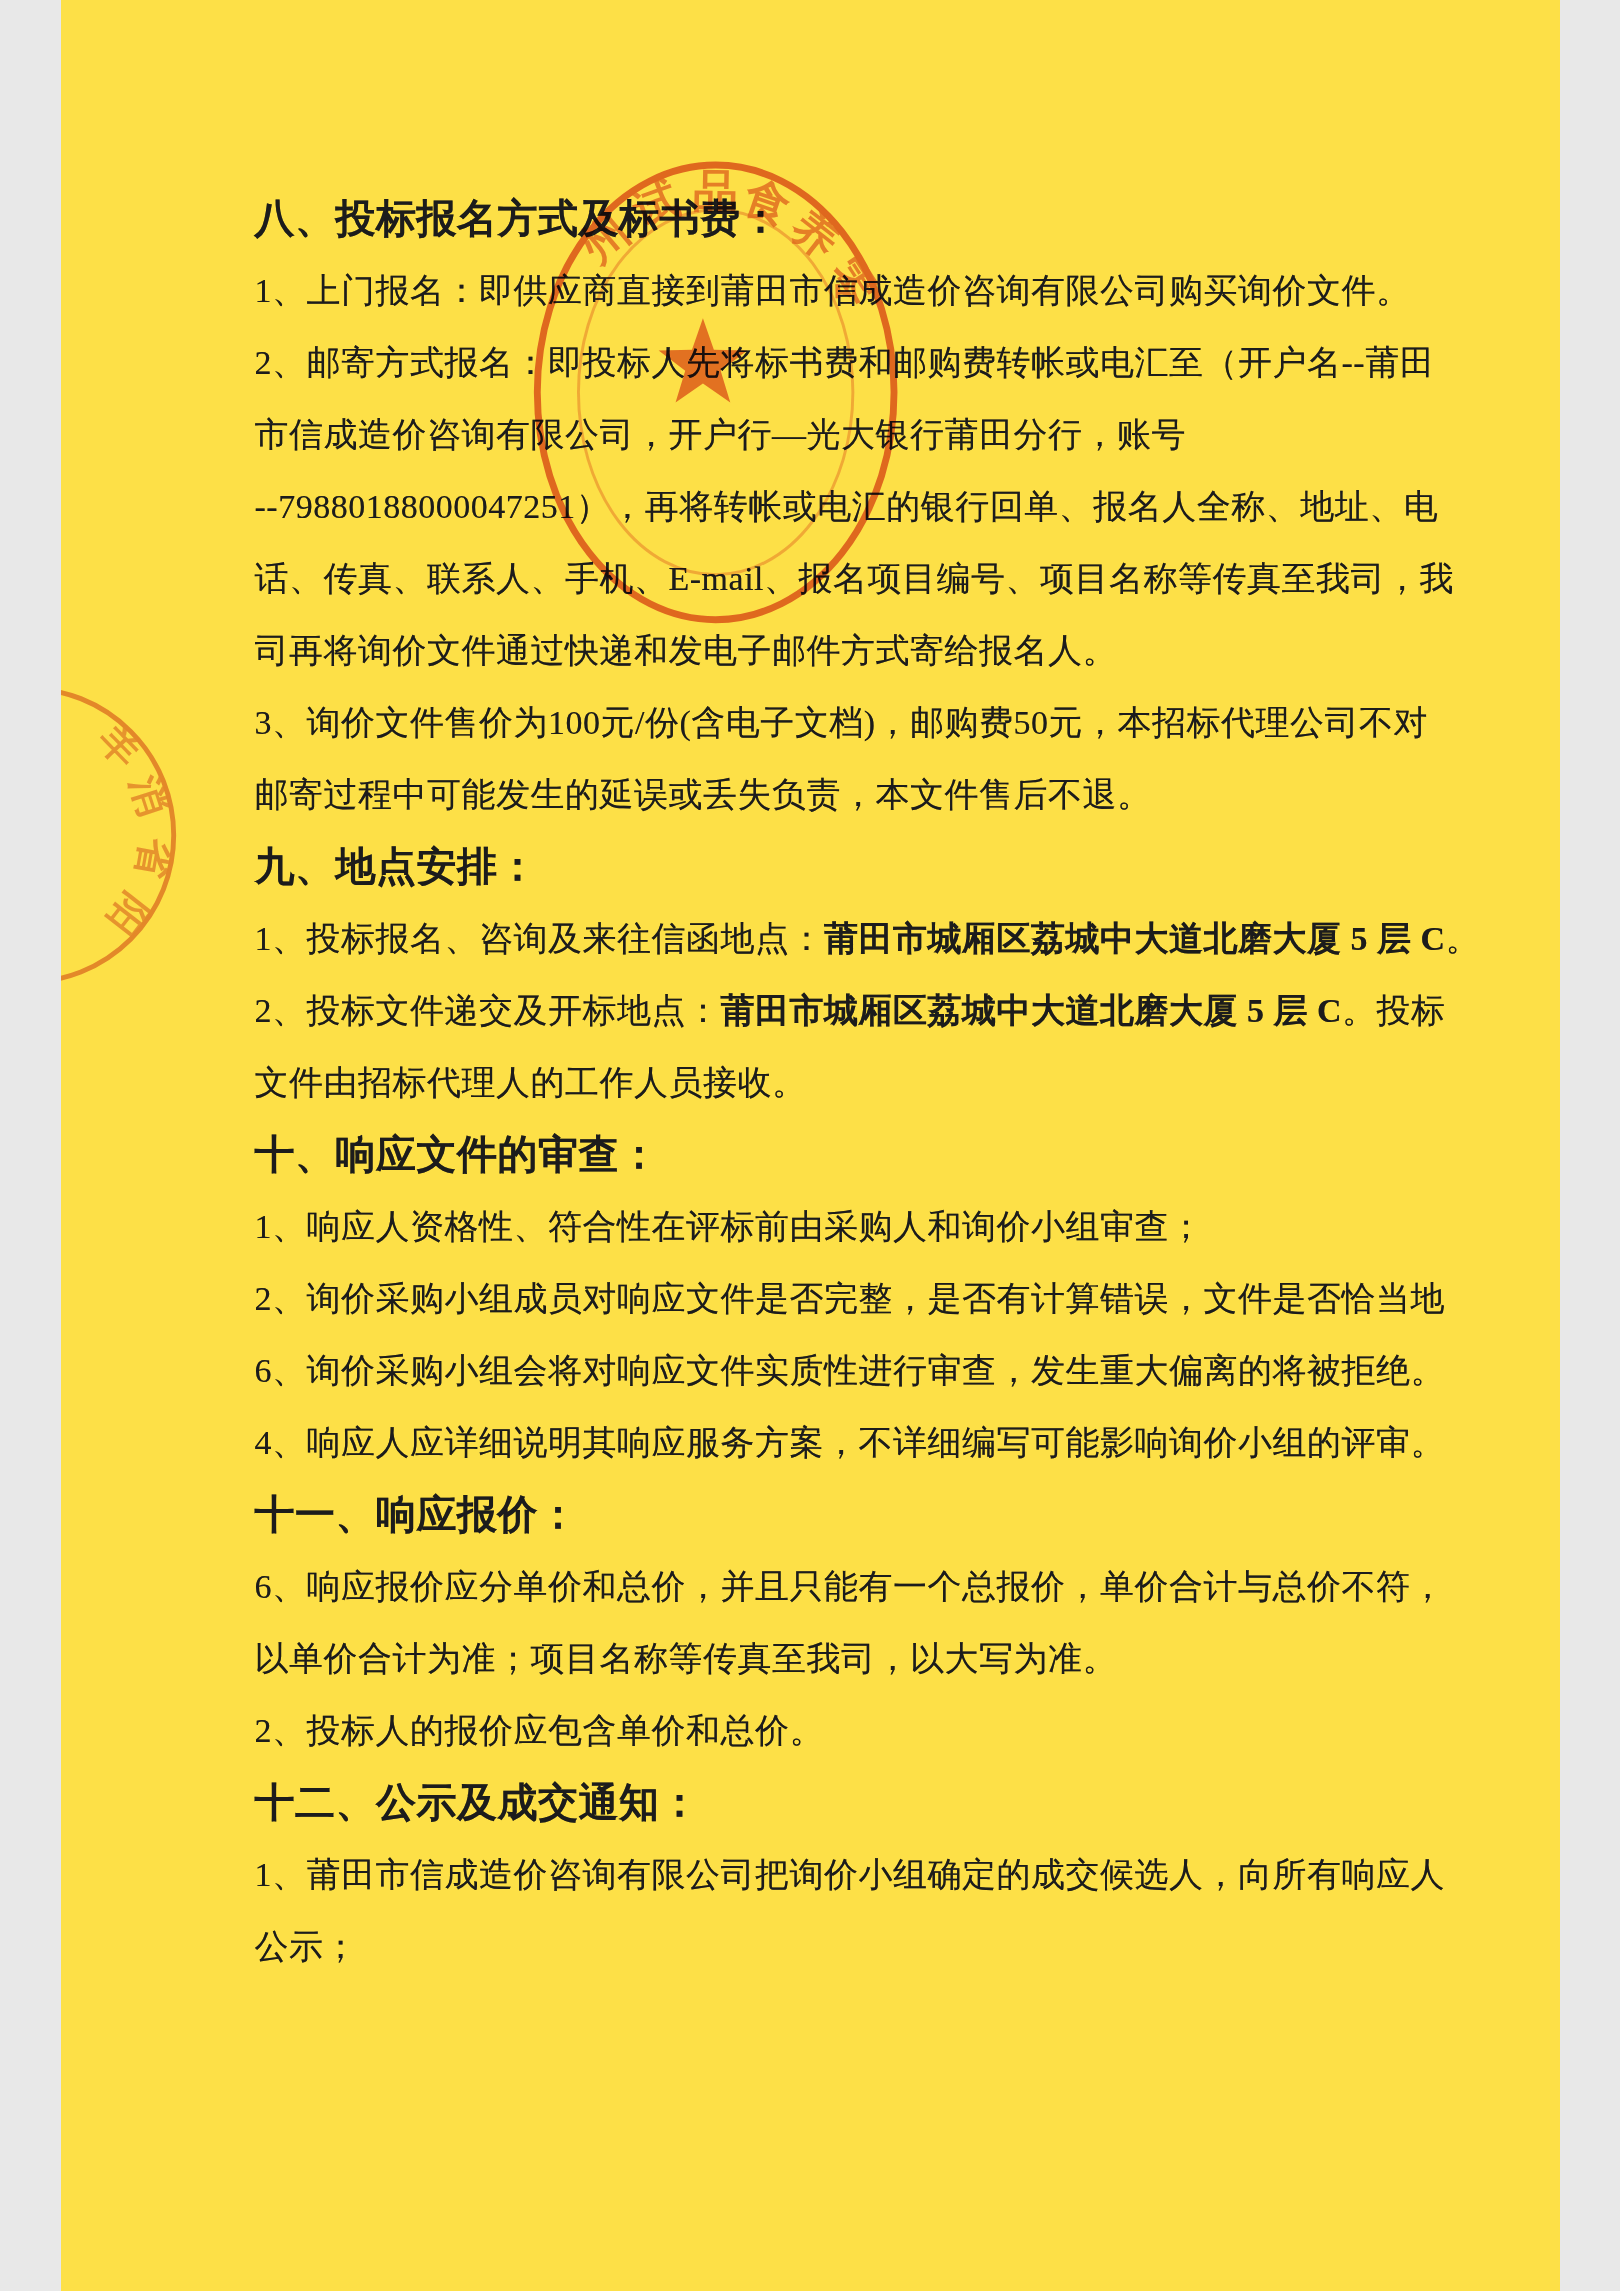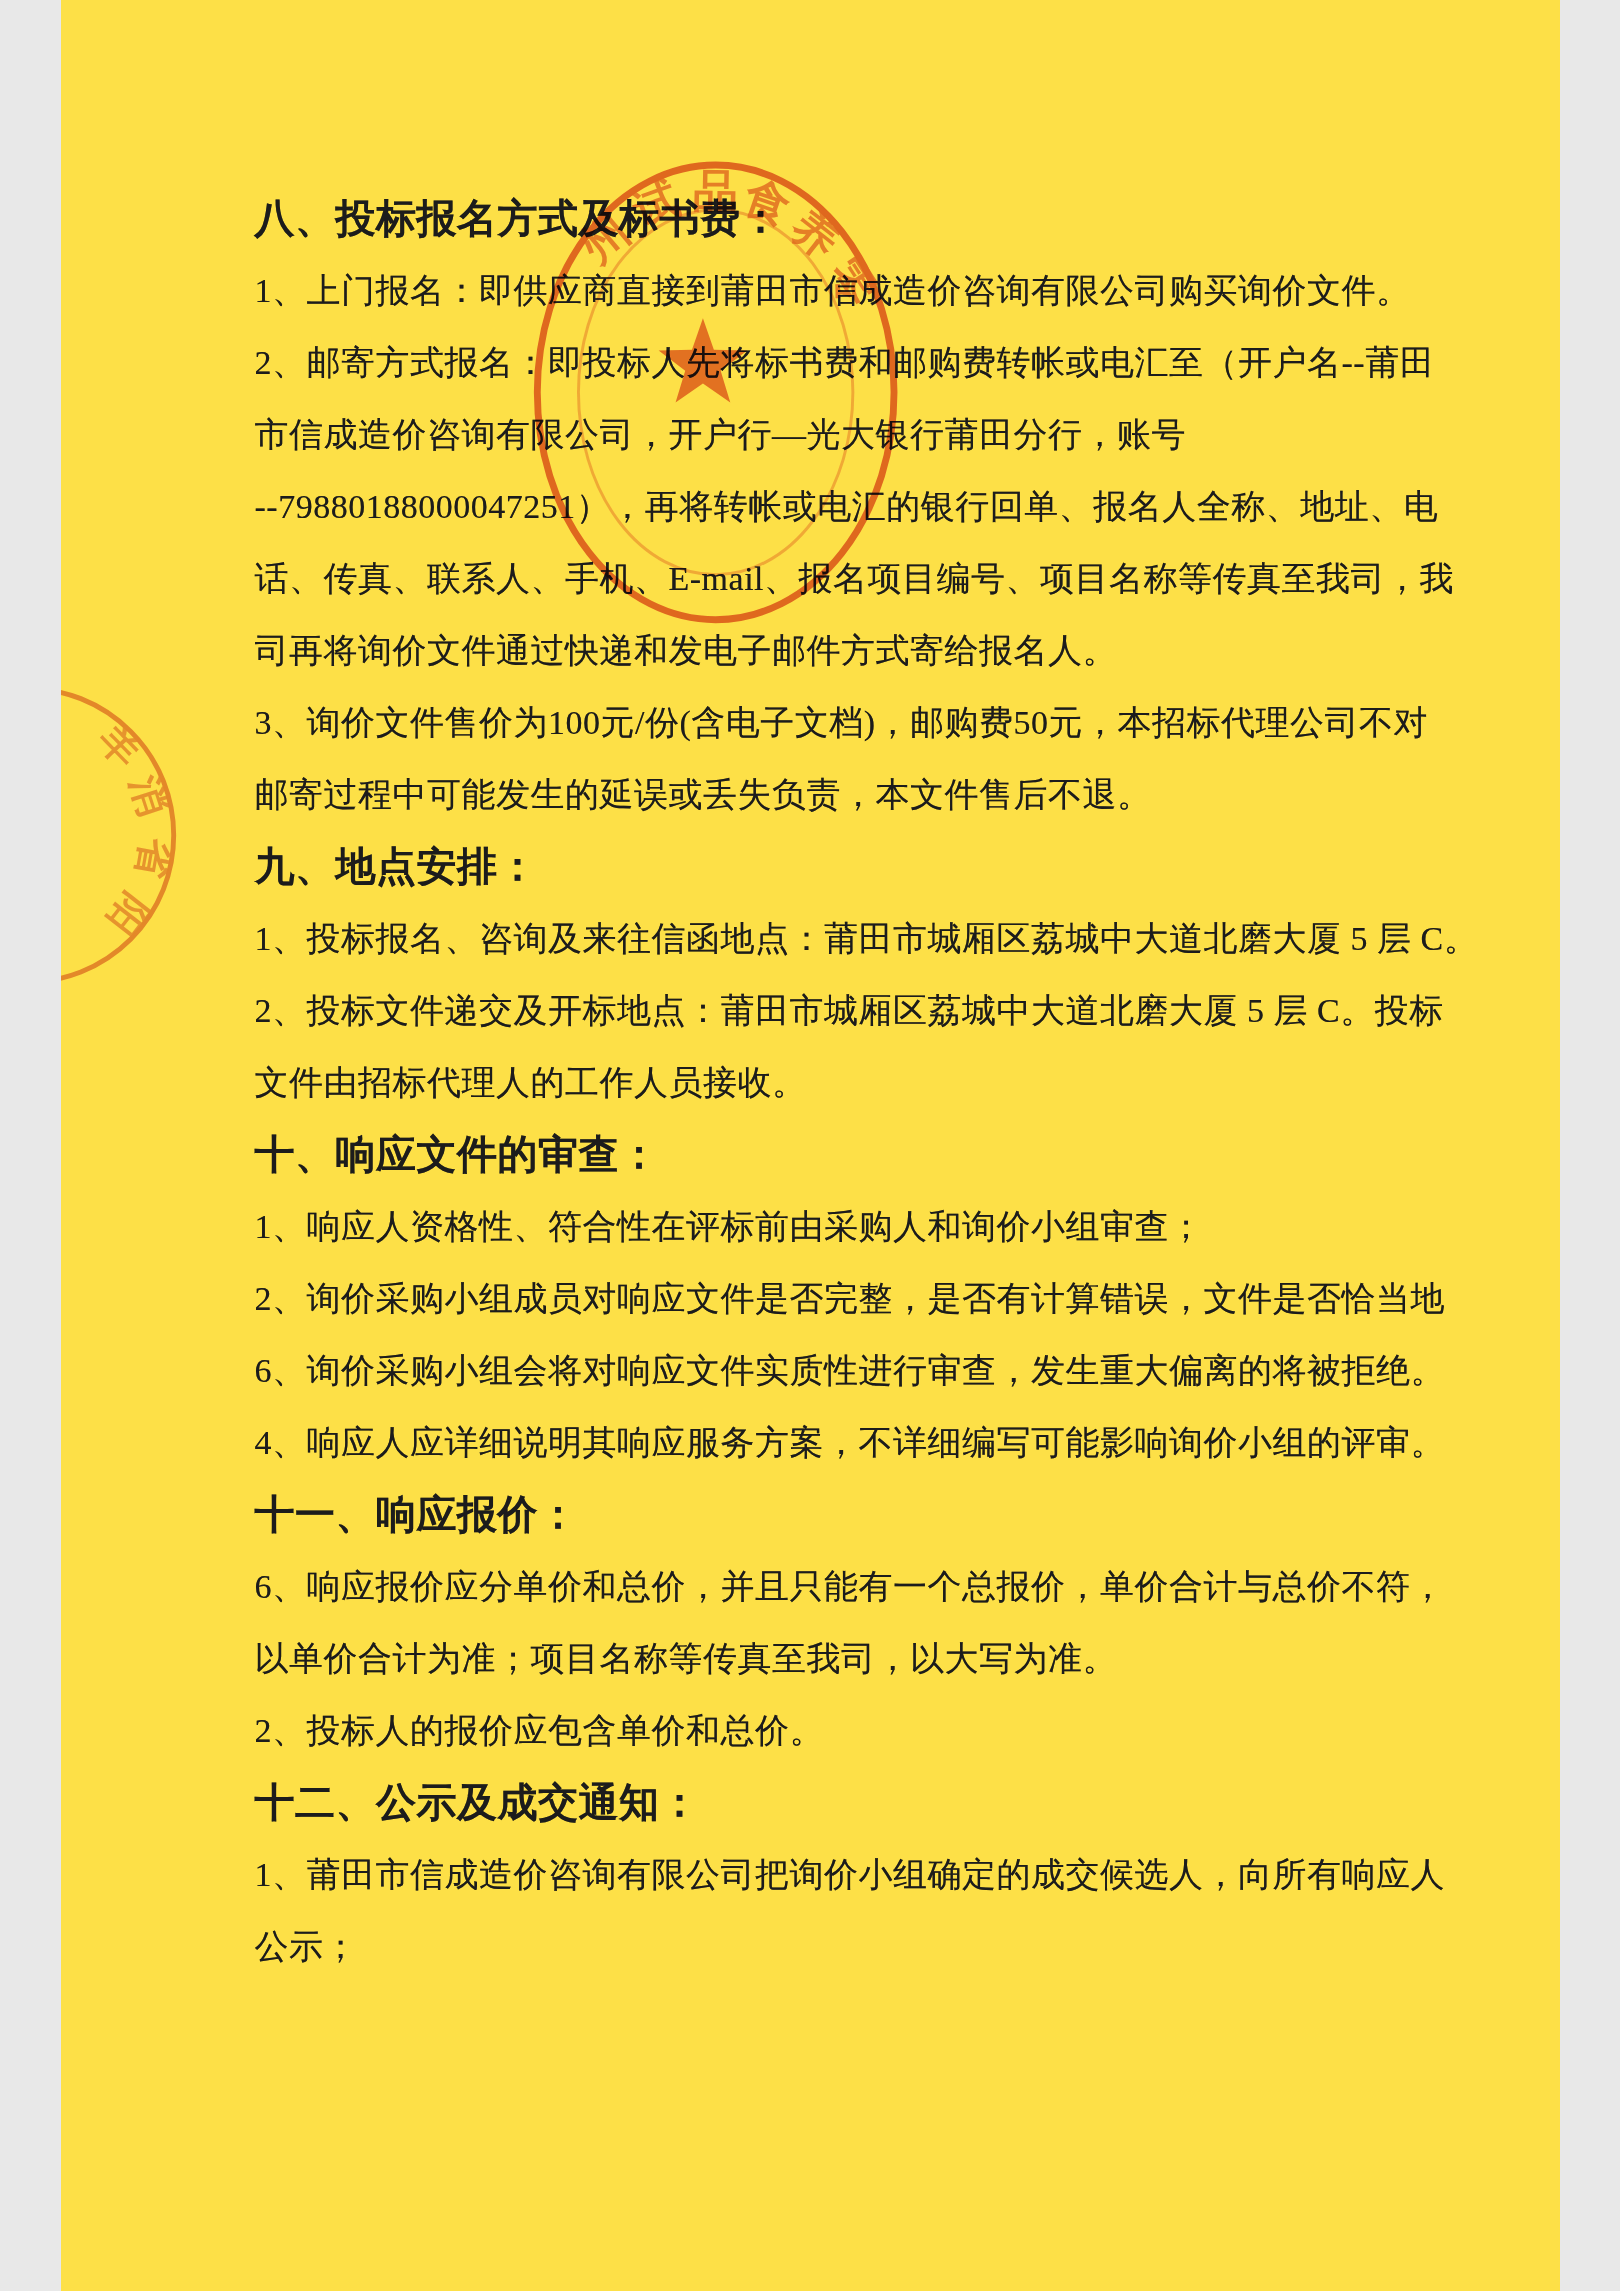--- a/index.html
+++ b/index.html
@@ -19,21 +19,21 @@
   }
   .line{
     height:72px;
     line-height:72px;
     font-size:34px;
     letter-spacing:0.5px;
     white-space:nowrap;
     text-shadow:0 0 0.5px rgba(20,20,20,0.55);
   }
   .line.heading{font-weight:700;font-size:40px;}
-  .line .b{font-weight:400;}
+  .line .b{font-weight:700;}
   .stamp-layer{
     position:absolute;left:0;top:0;width:1620px;height:2292px;
     pointer-events:none;
     mix-blend-mode:multiply;
   }
   .seal{opacity:0.82;filter:blur(0.5px);}
   .seal text{font-family:"Liberation Serif","DejaVu Serif",serif;font-weight:700;}
 </style>
 </head>
 <body>

